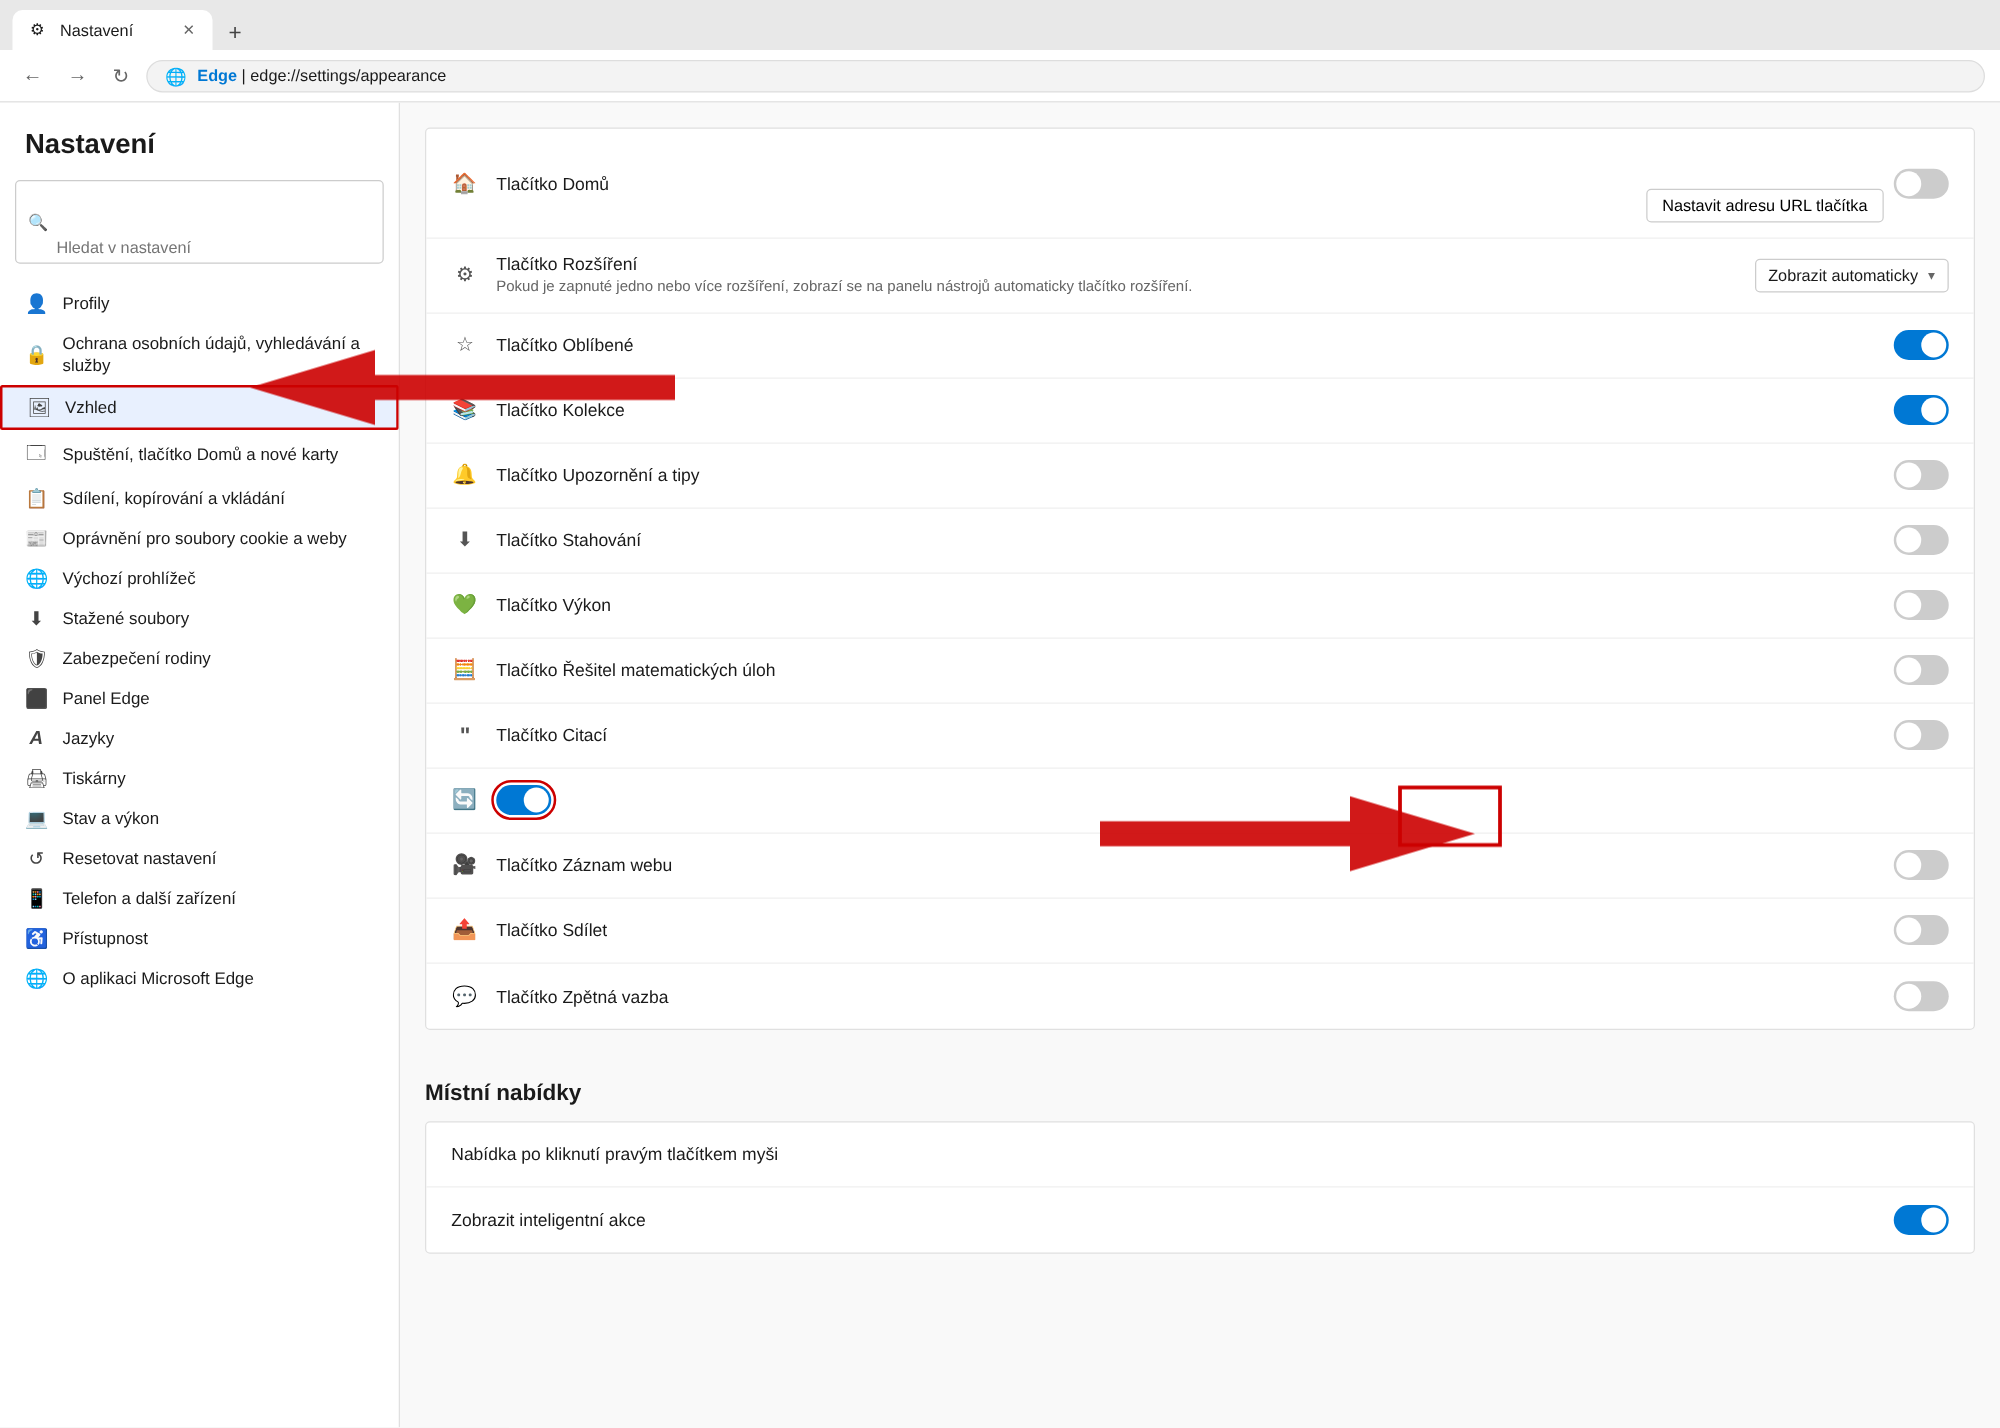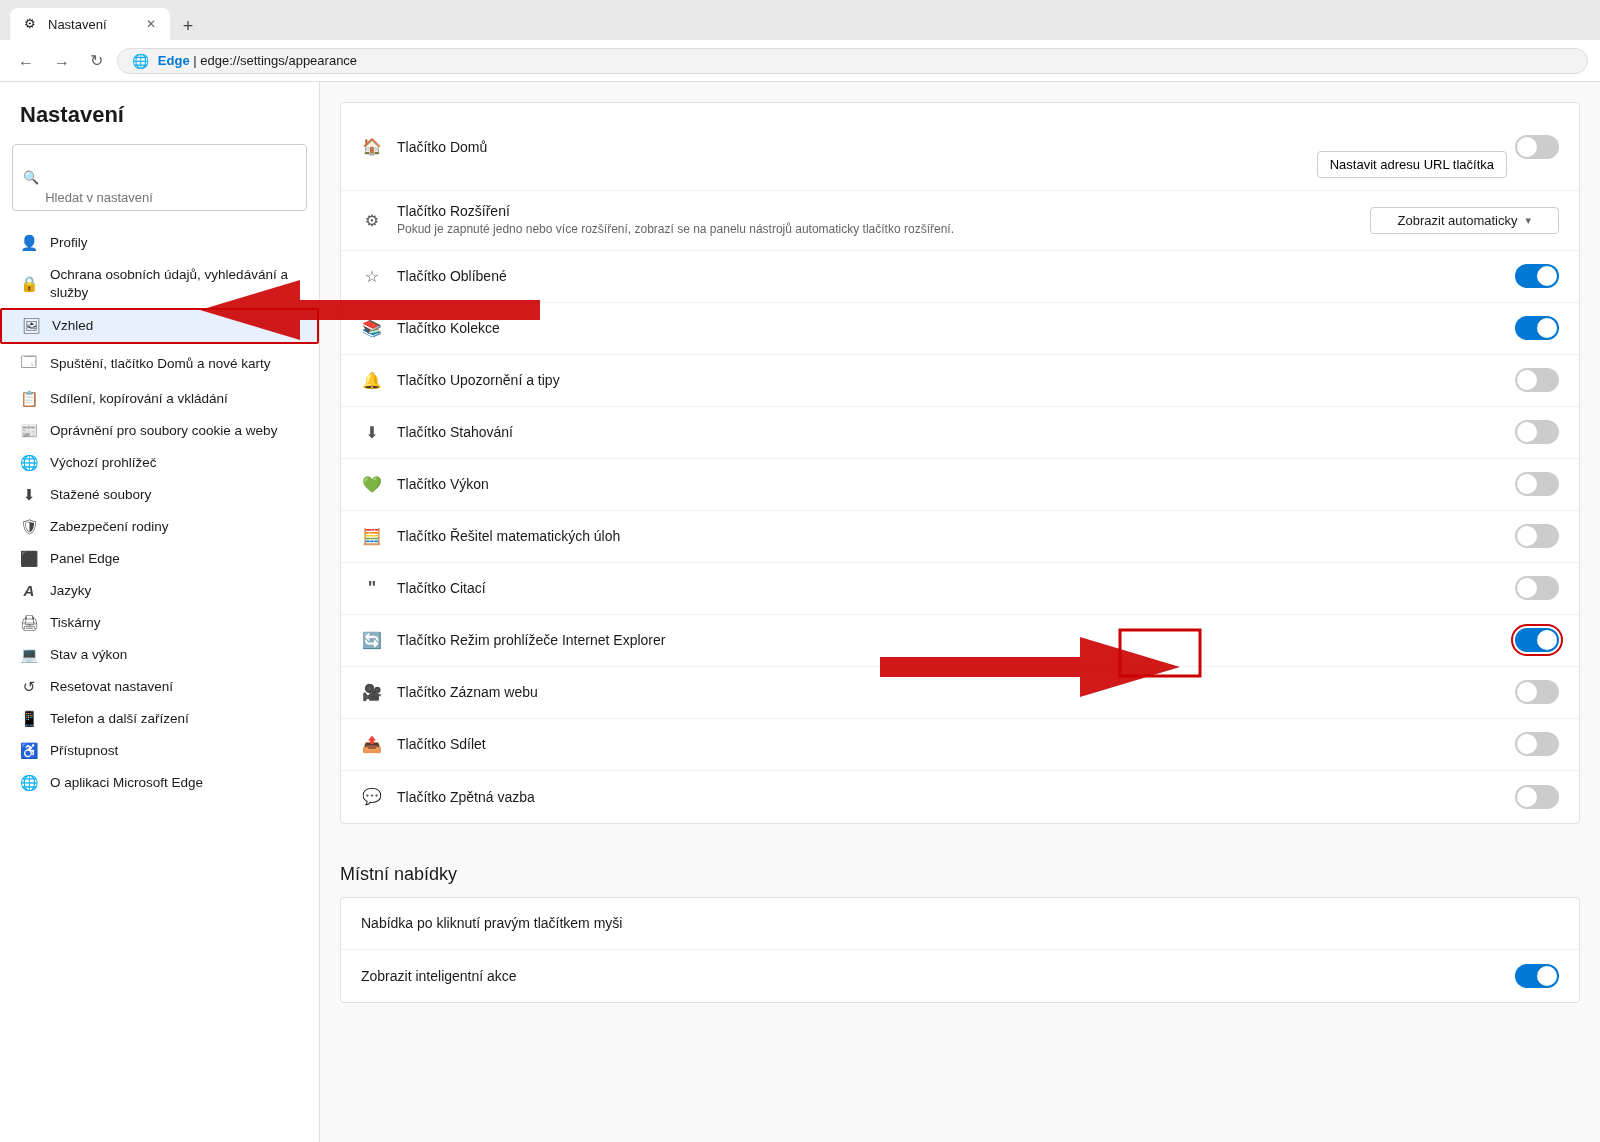--- a/index.html
+++ b/index.html
@@ -46,28 +46,28 @@
     .setting-control { flex-shrink: 0; display: flex; align-items: center; gap: 8px; }
 
     
     .toggle { position: relative; width: 44px; height: 24px; display: inline-block; cursor: pointer; }
     .toggle-track { width: 44px; height: 24px; background: #ccc; border-radius: 12px; transition: background 0.2s; }
     .toggle-track.on { background: #0078d4; }
     .toggle-thumb { position: absolute; top: 2px; left: 2px; width: 20px; height: 20px; background: #fff; border-radius: 50%; transition: left 0.2s; }
     .toggle-thumb.on { left: 22px; }
 
     
-    .select-control { display: flex; align-items: center; border: 1px solid #ccc; border-radius: 4px; padding: 5px 27px; background: #fff; cursor: pointer; gap: 8px; font-size: 13px; }
+    .select-control { display: flex; align-items: center; border: 1px solid #ccc; border-radius: 4px; padding: 5px 10px; background: #fff; cursor: pointer; gap: 8px; font-size: 13px; }
     .select-chevron { font-size: 11px; color: #666; }
 
     
     .url-button { border: 1px solid #ccc; border-radius: 4px; padding: 5px 12px; background: #fff; font-size: 13px; cursor: pointer; margin-top: 36px; }
 
     
-    .bottom-section-title { font-size: 18px; font-weight: 400; padding: 20px 20px 12px; color: #1a1a1a; }
+    .bottom-section-title { font-size: 18px; font-weight: 700; padding: 20px 20px 12px; color: #1a1a1a; }
 
     
     .setting-row.highlighted-toggle .toggle-track.on { background: #0078d4; }
 
     
     .page-annotations { position: fixed; top: 82px; left: 0; width: 100%; height: calc(100% - 82px); pointer-events: none; z-index: 100; }
   </style>
 </head>
 <body>
 
@@ -292,23 +292,20 @@
         <div class="setting-control">
           <label class="toggle">
             <div class="toggle-track"></div>
             <div class="toggle-thumb"></div>
           </label>
         </div>
       </div>
 
       <div class="setting-row highlighted-toggle">
         <span class="setting-icon">🔄</span>
-        <div class="setting-info">
-          <span class="setting-label">Tlačítko Režim prohlížeče Internet Explorer</span>
-        </div>
         <div class="setting-control">
           <label class="toggle">
             <div class="toggle-track on" style="background:#0078d4;outline:2px solid #cc0000;outline-offset:2px;"></div>
             <div class="toggle-thumb on"></div>
           </label>
         </div>
       </div>
 
       <div class="setting-row">
         <span class="setting-icon">🎥</span>

